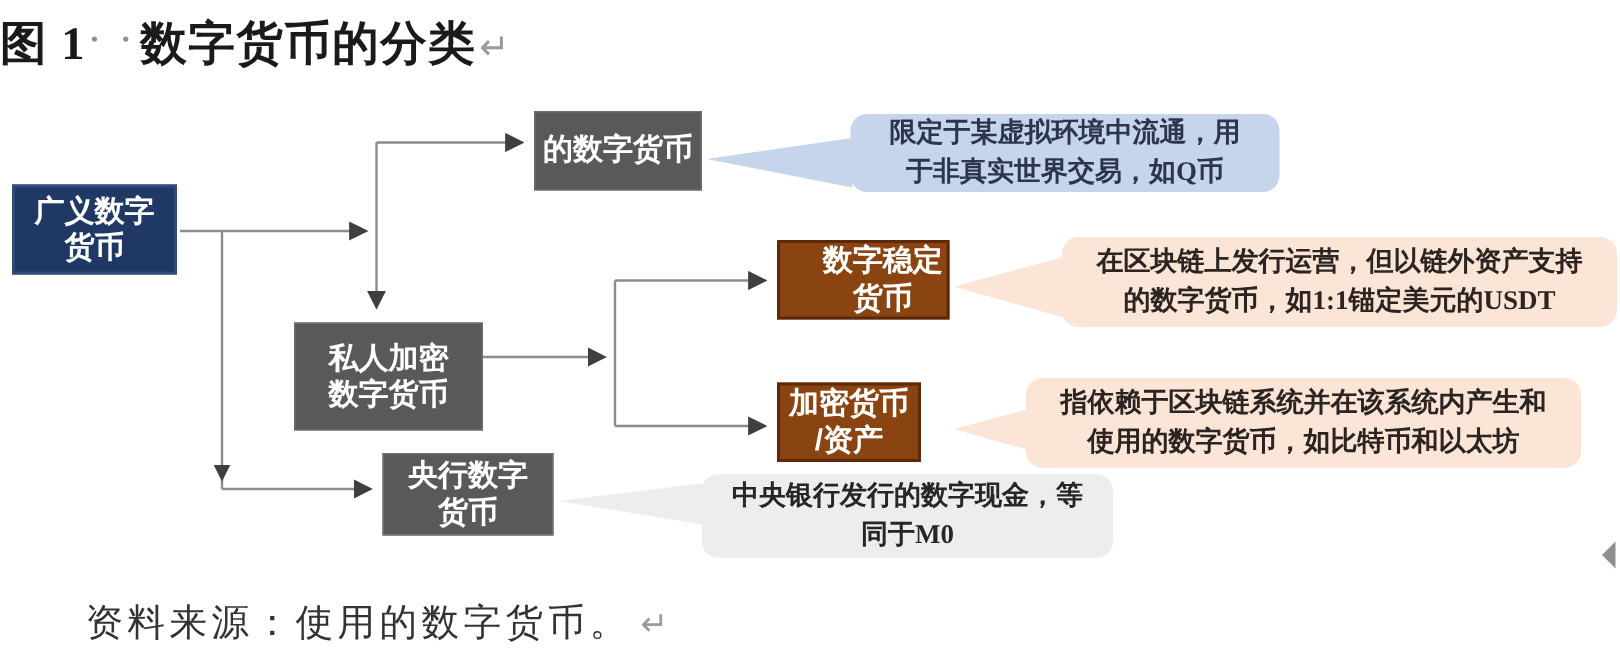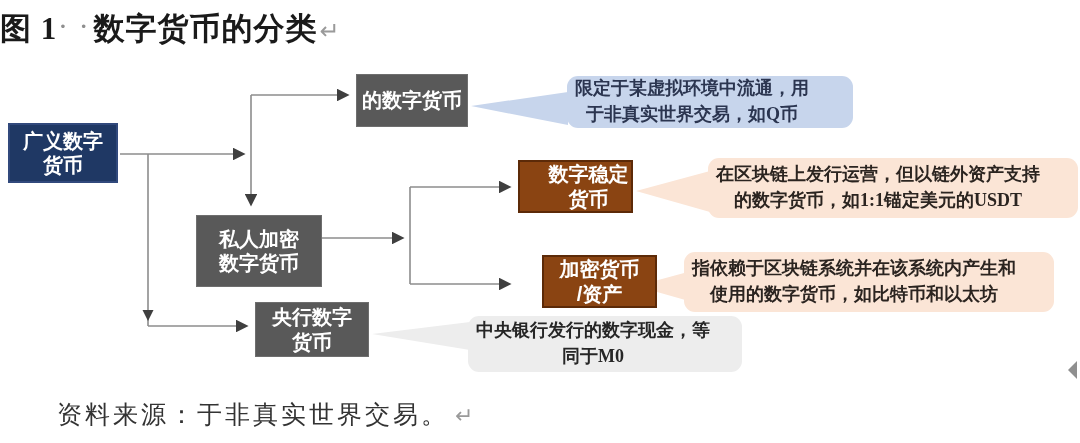--- a/index.html
+++ b/index.html
@@ -17,21 +17,21 @@
   .title .return-mark{color:#9a9a9a;font-weight:400;font-size:24px;padding-left:2px;}
   .node{
     position:absolute;display:flex;align-items:center;justify-content:center;
     color:#ffffff;font-weight:700;font-size:20px;line-height:1.22;text-align:center;
     white-space:pre-line;
   }
   .node.navy{background:#1f3864;border:2px solid #31497c;}
   .node.gray{background:#595959;border:1px solid #6e6e6e;}
   .node.brown{background:#8a4412;border:2px solid #5c2a08;}
   .callout{
-    position:absolute;display:flex;align-items:center;
+    position:absolute;display:flex;align-items:center;justify-content:center;
     border-radius:11px;font-family:"Liberation Serif",serif;font-weight:700;
     font-size:18px;line-height:1.42;text-align:center;white-space:pre-line;padding:2px 8px;
   }
   .callout.blue{background:#c7d5ec;color:#2b3550;}
   .callout.orange{background:#fbe5d6;color:#2b2420;}
   .callout.lightgray{background:#ededed;color:#262626;}
   .source{
     position:absolute;left:57px;top:398px;
     font-family:"Liberation Serif",serif;font-size:25px;color:#333333;letter-spacing:3px;
     white-space:nowrap;
@@ -93,21 +93,21 @@
   <div class="node gray" style="left:196px;top:215px;width:126px;height:72px;">
     <span>私人加密
 数字货币</span>
   </div>
 
   <div class="node brown" style="left:518px;top:160px;width:115px;height:53px;padding-left:26px;">
     <span>数字稳定
 货币</span>
   </div>
 
-  <div class="node brown" style="left:542px;top:255px;width:115px;height:53px;">
+  <div class="node brown" style="left:518px;top:255px;width:96px;height:53px;">
     <span>加密货币
 /资产</span>
   </div>
 
   <div class="node gray" style="left:255px;top:302px;width:114px;height:55px;">
     <span>央行数字
 货币</span>
   </div>
 
   <div class="callout blue" style="left:567px;top:76px;width:286px;height:52px;">
@@ -124,16 +124,16 @@
     <span>指依赖于区块链系统并在该系统内产生和
 使用的数字货币，如比特币和以太坊</span>
   </div>
 
   <div class="callout lightgray" style="left:468px;top:316px;width:274px;height:56px;">
     <span>中央银行发行的数字现金，等
 同于M0</span>
   </div>
 
   <div class="source">
-    <span>资料来源：于非真实世界交易。</span><span class="return-mark">↵</span>
+    <span>资料来源：使用的数字货币。</span><span class="return-mark">↵</span>
   </div>
 
 </div>
 
 </body></html>

